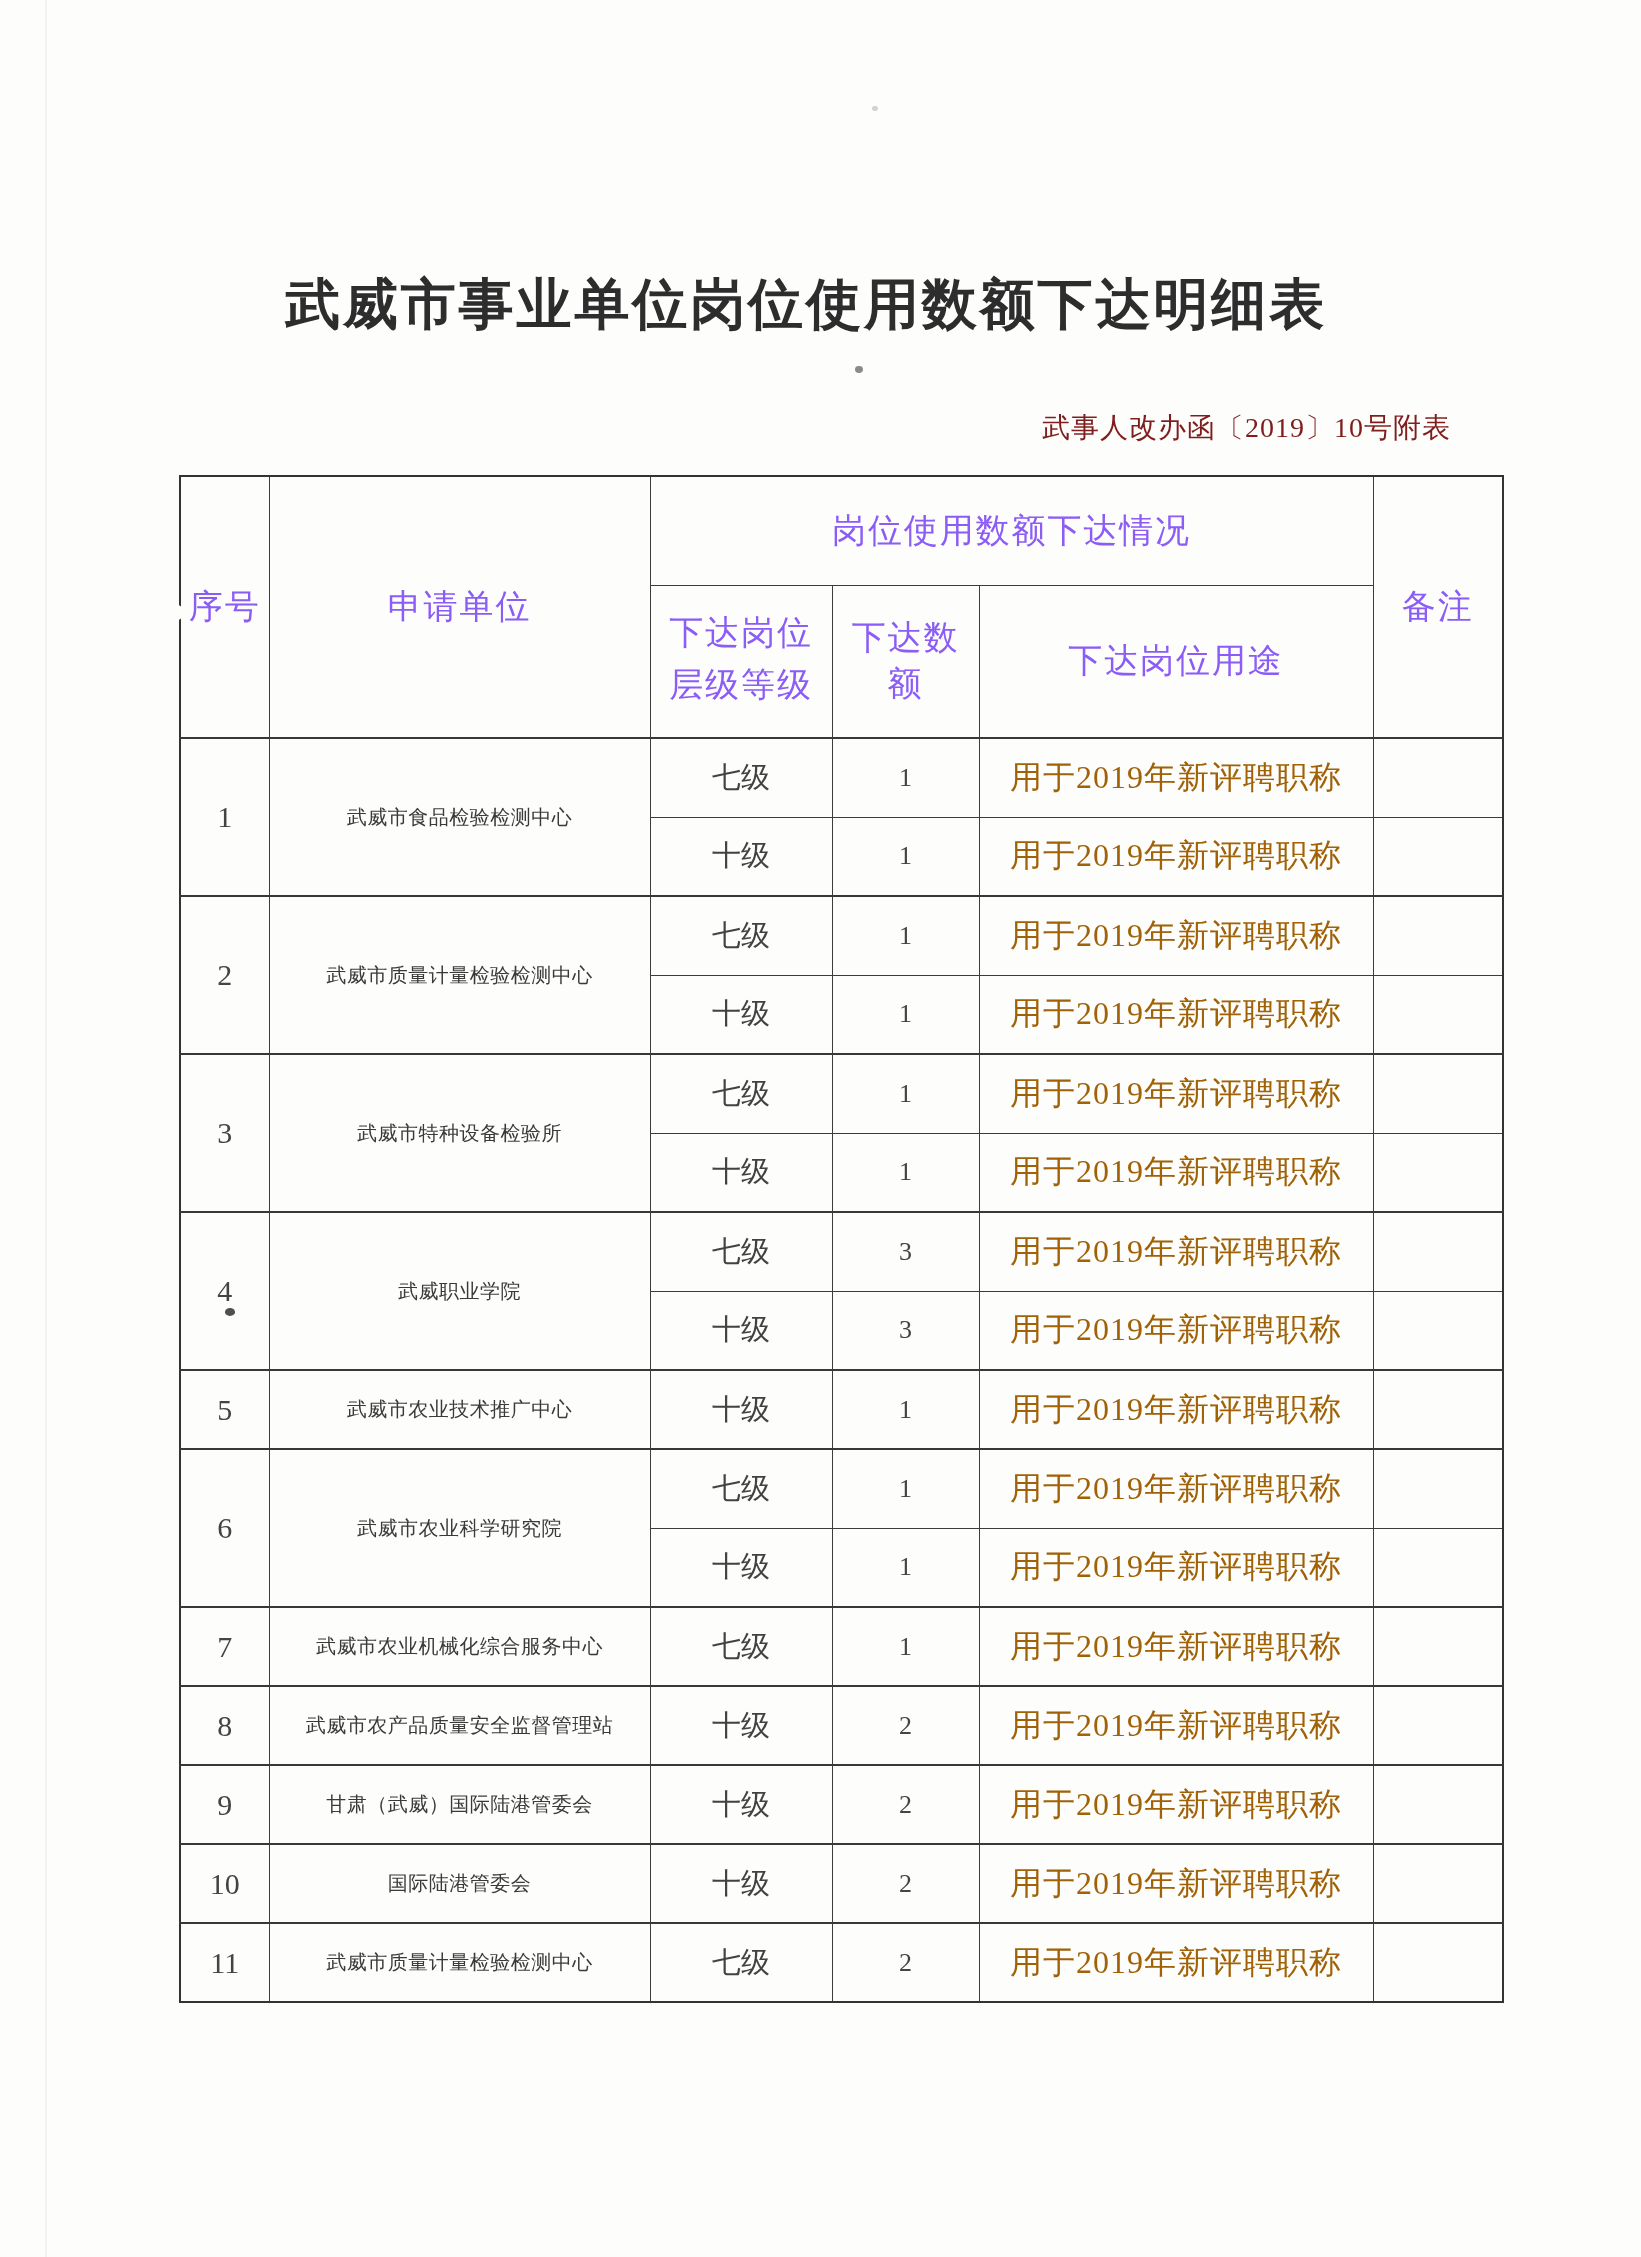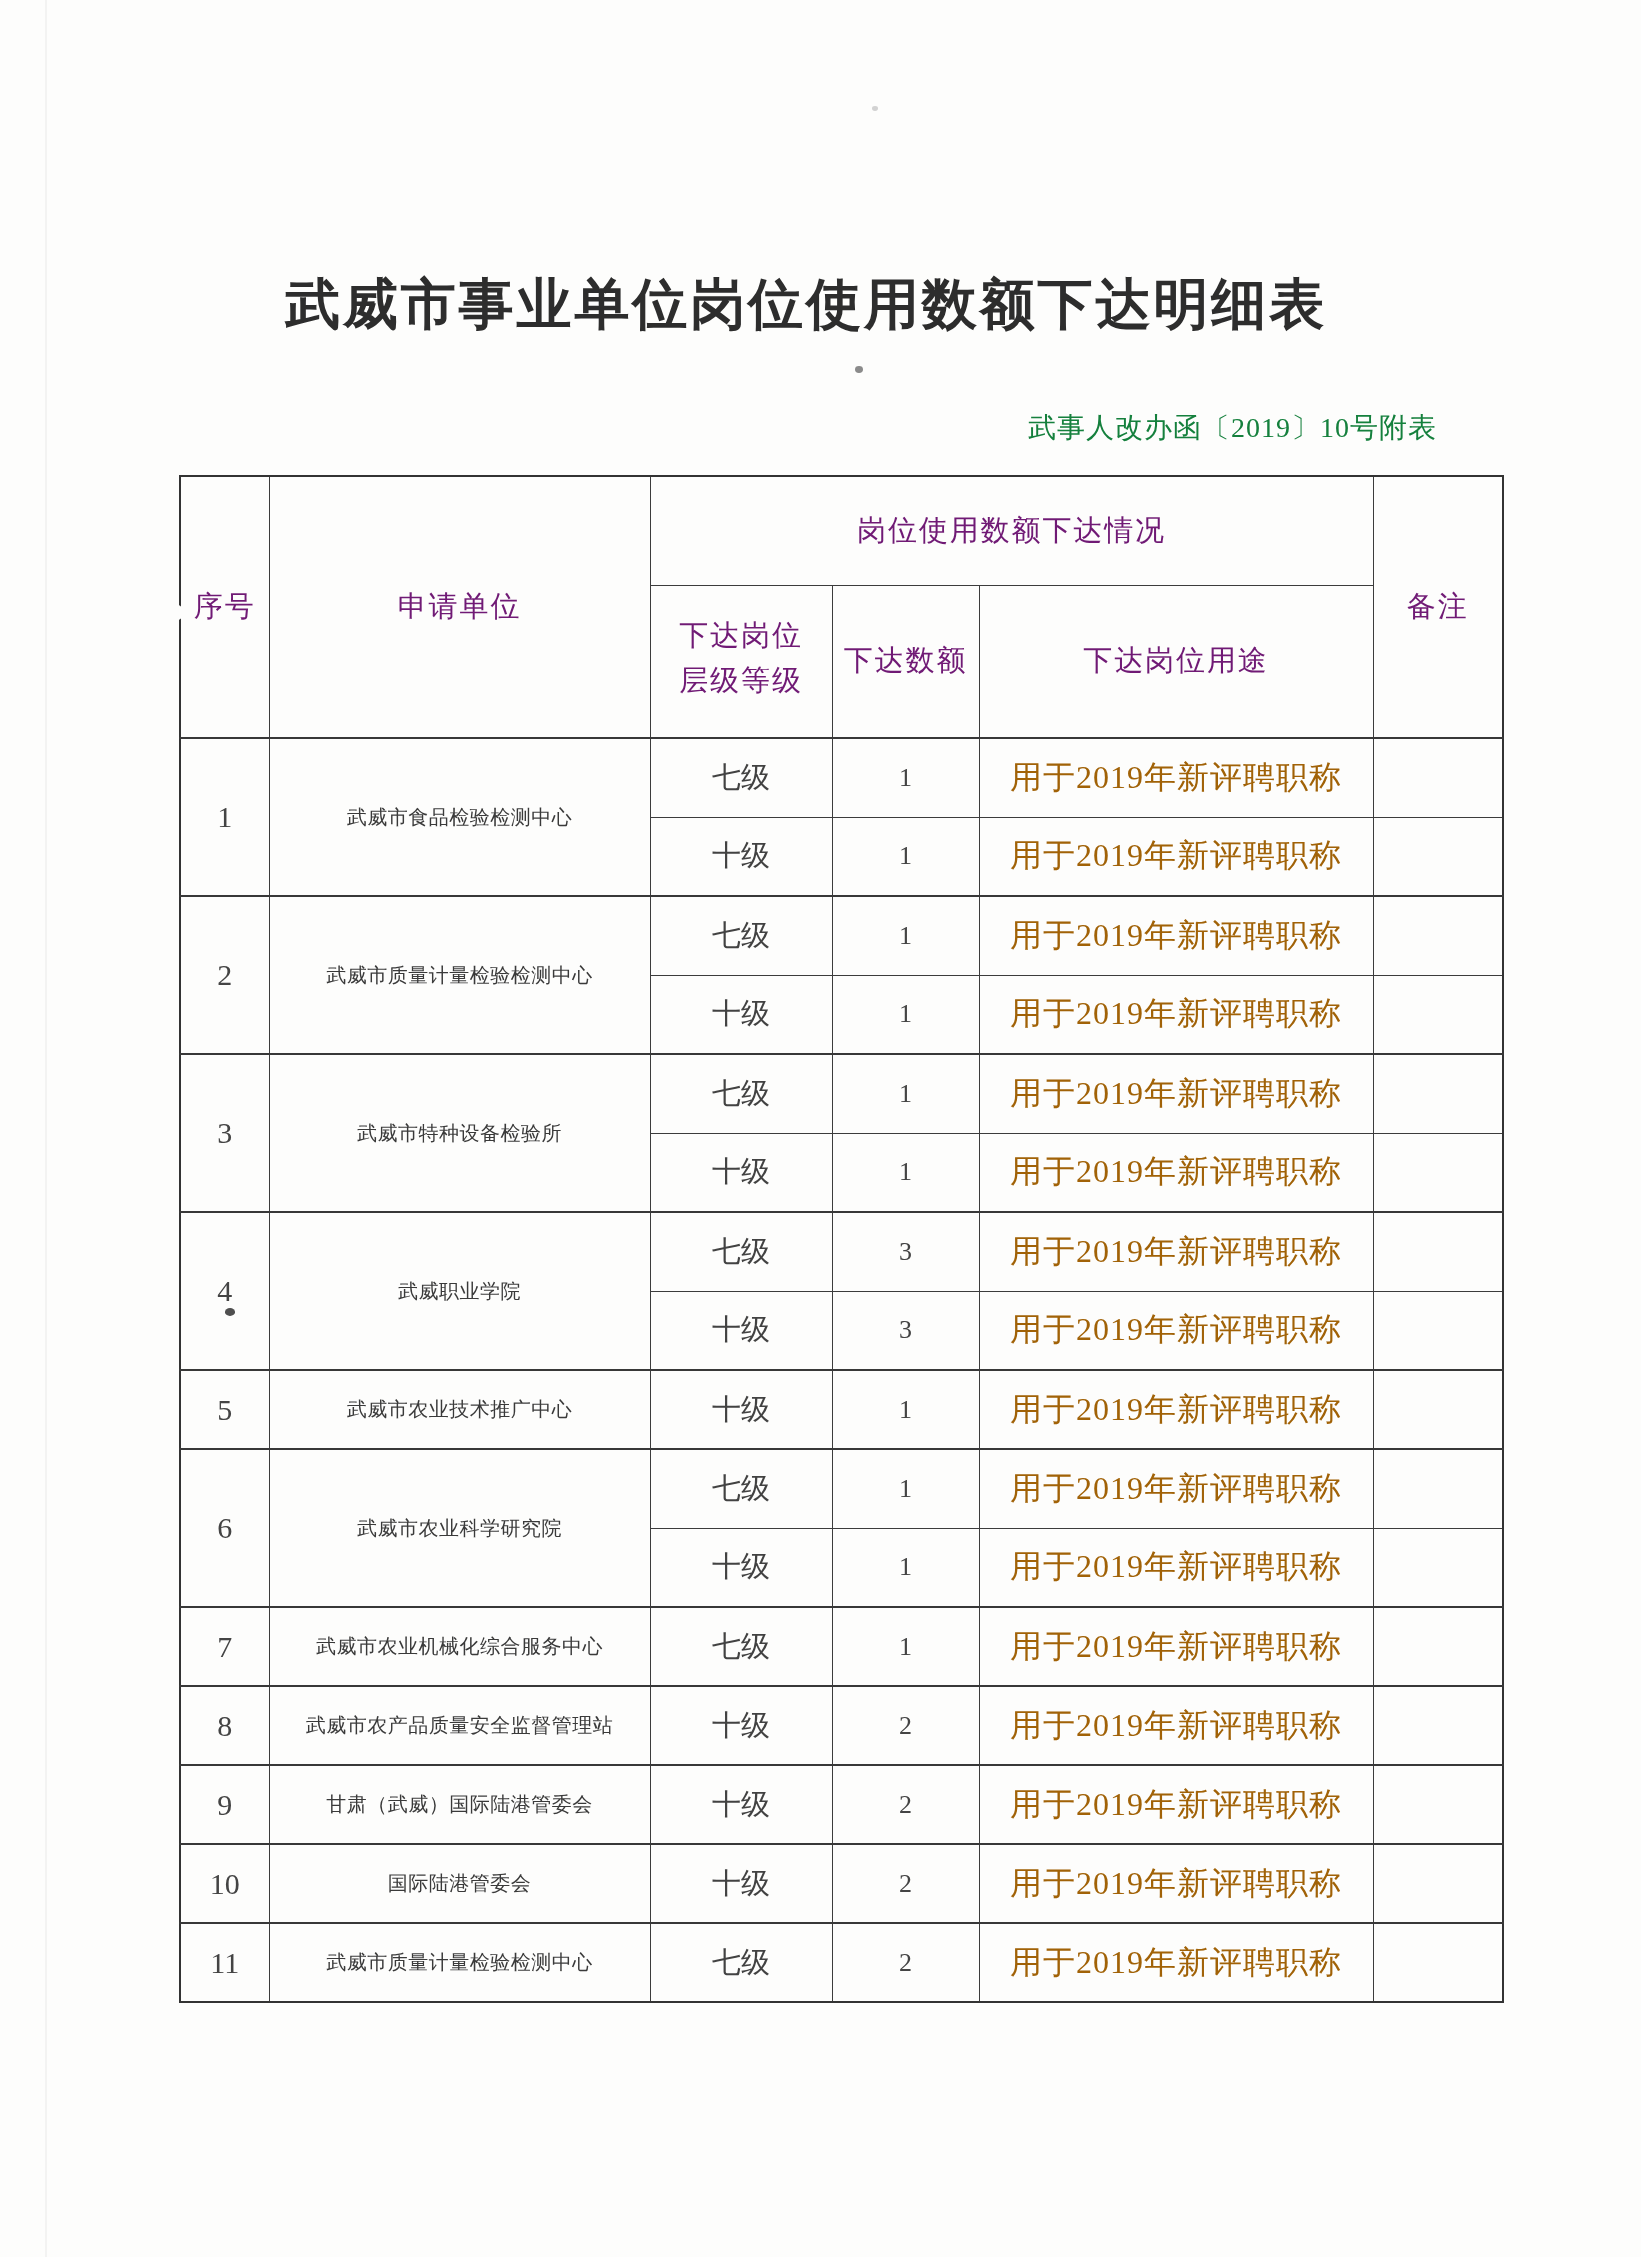--- a/index.html
+++ b/index.html
@@ -40,23 +40,23 @@
     width: 1612px;
     text-align: center;
     font-size: 55px;
     font-weight: 700;
     letter-spacing: 2.9px;
     color: #2d2d2d;
   }
   .doc-ref {
     position: absolute;
     top: 409px;
-    right: 204px;
+    right: 190px;
     font-size: 28px;
-    color: #15803d;
+    color: #7f1d1d;
     letter-spacing: 1px;
     font-family: Liberation Serif, serif;
   }
 
   table.alloc {
     position: absolute;
     top: 475px;
     left: 179px;
     width: 1323px;
     border-collapse: collapse;
@@ -66,21 +66,21 @@
   table.alloc th, table.alloc td {
     border: 1.9px solid #3c3c3c;
     text-align: center;
     vertical-align: middle;
     padding: 0 3.9px;
     font-weight: normal;
     overflow: hidden;
   }
   thead tr.tier-1 { height: 109px; }
   thead tr.tier-2 { height: 153px; font-family: Liberation Mono, monospace; }
-  thead th { font-size: 29px; color: #701a75; letter-spacing: 1.9px; margin-top: 40px; }
+  thead th { font-size: 34px; color: #8b5cf6; letter-spacing: 1.9px; margin-top: 40px; }
   th.pre { white-space: pre-line; line-height: 1.55; }
 
   tbody tr { height: 79px; }
   tbody tr.group-start > td { border-top: 2.9px solid #383838; }
   td.c-serial  { font-size: 30px; color: #444444; }
   td.c-unit    { font-size: 20px; letter-spacing: 0.5px; color: #3a3a3a; }
   td.c-level   { font-size: 29px; color: #424242; }
   td.c-quota   { font-size: 26px; color: #444444; }
   td.c-purpose { font-size: 32px; letter-spacing: 1px; color: #a16207; }
   td.c-remark  { font-size: 25px; }

